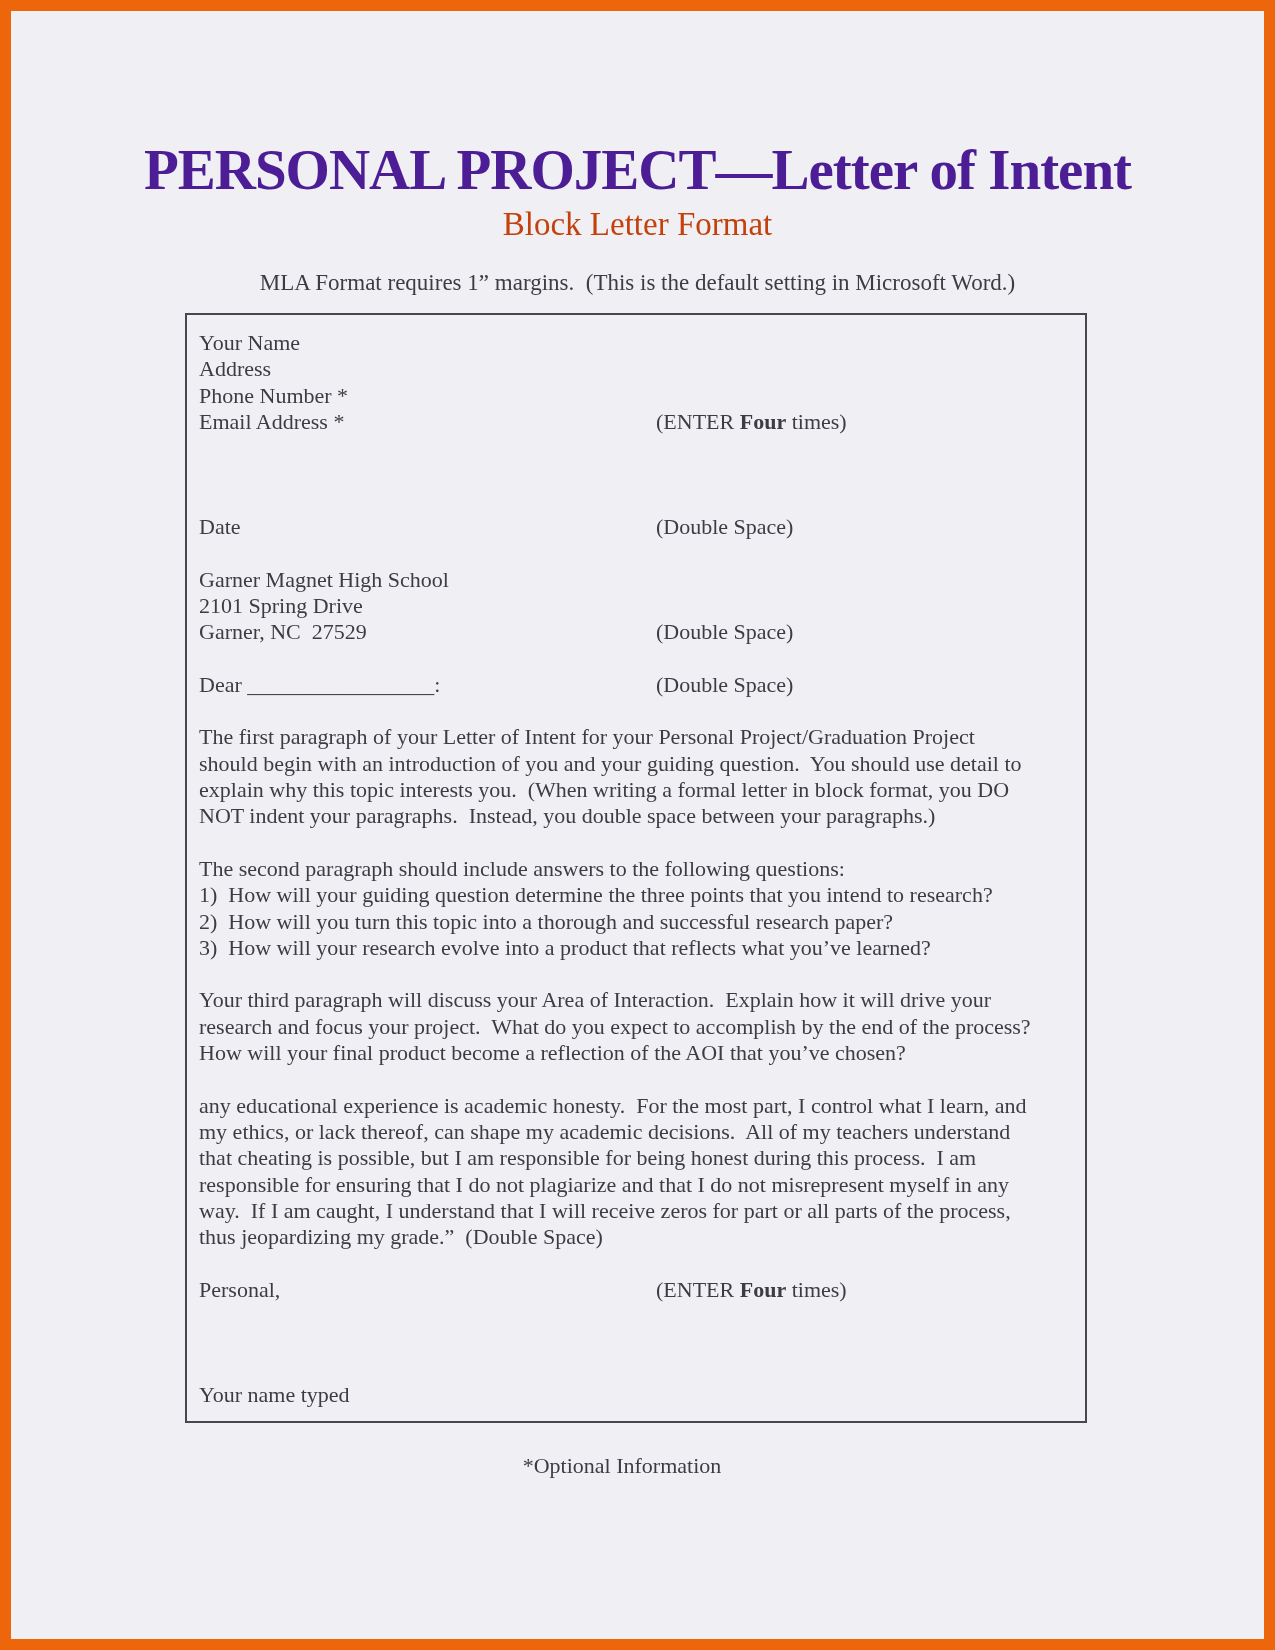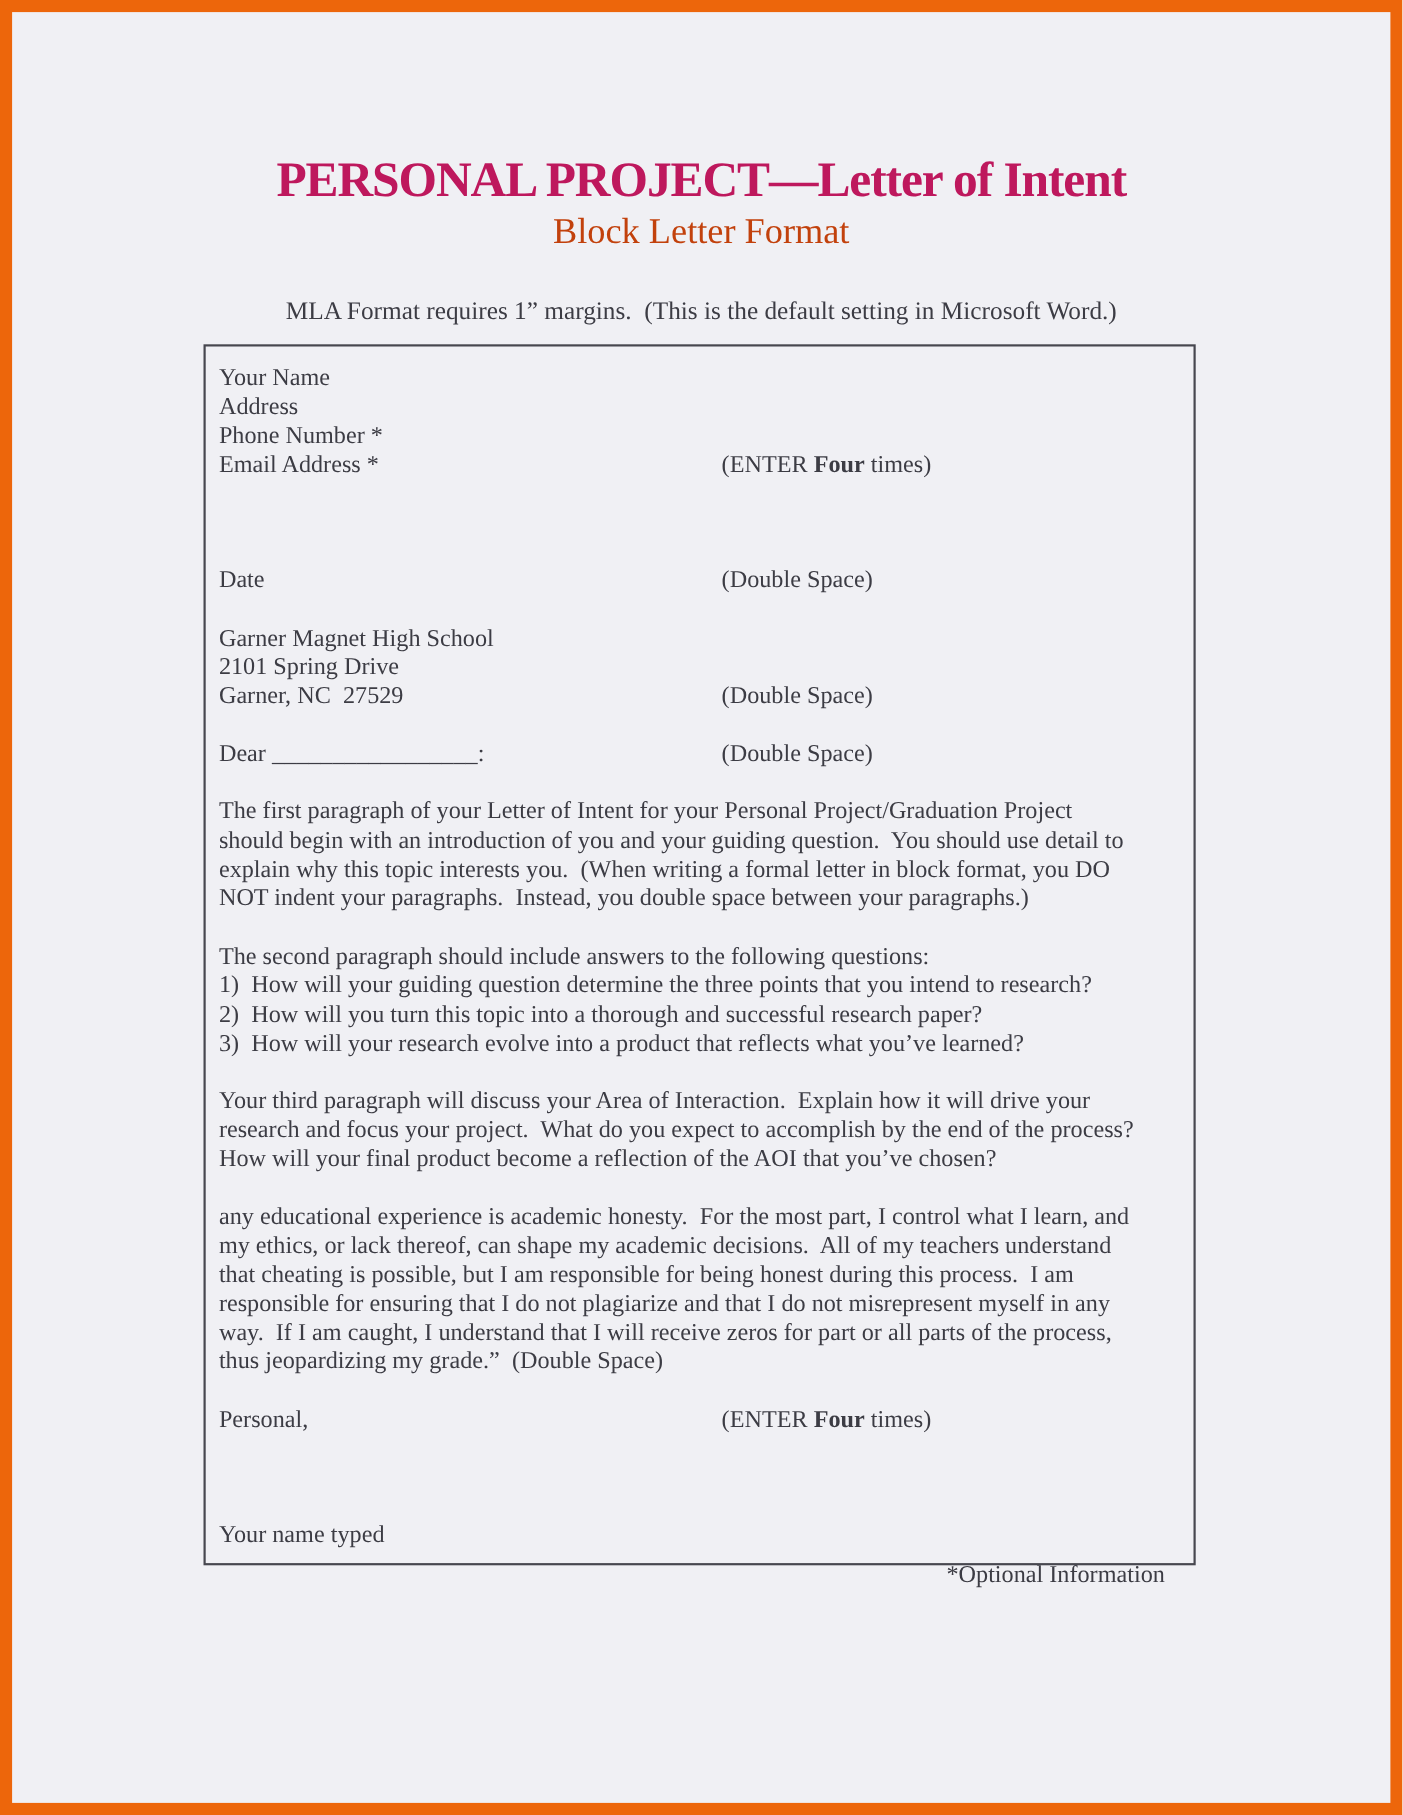--- a/index.html
+++ b/index.html
@@ -17,34 +17,34 @@
     font-family: "Liberation Serif", serif;
     color: #3c3c44;
     overflow: hidden;
   }
   .doc-header {
     padding-top: 128px;
     text-align: center;
   }
   .doc-title {
     margin: 0;
-    font-size: 45px;
+    font-size: 57px;
     line-height: 1.1;
     font-weight: bold;
     letter-spacing: -1px;
-    color: #be185d;
+    color: #4c1d95;
   }
   .doc-subtitle {
     margin-top: 4px;
     font-size: 33px;
     line-height: 1.15;
     color: #c2410c;
   }
   .format-note {
-    margin-top: 39px;
+    margin-top: 25px;
     font-size: 23px;
     line-height: 1.2;
     white-space: pre;
     text-align: center;
   }
   .letter-box {
     position: absolute;
     left: 174px;
     top: 302px;
     width: 902px;
@@ -65,25 +65,25 @@
   .line .rt {
     position: absolute;
     left: 457px;
     top: 0;
     white-space: pre;
   }
   .line .rt b { font-weight: bold; }
   .footnote-row {
     position: absolute;
     left: 174px;
-    top: 1407px;
+    top: 1442px;
     width: 902px;
     box-sizing: border-box;
     padding-right: 28px;
-    text-align: right;
+    text-align: center;
     font-size: 22px;
     line-height: 1.2;
   }
 </style>
 </head>
 <body>
 
 <div class="page">
 
   <header class="doc-header">

